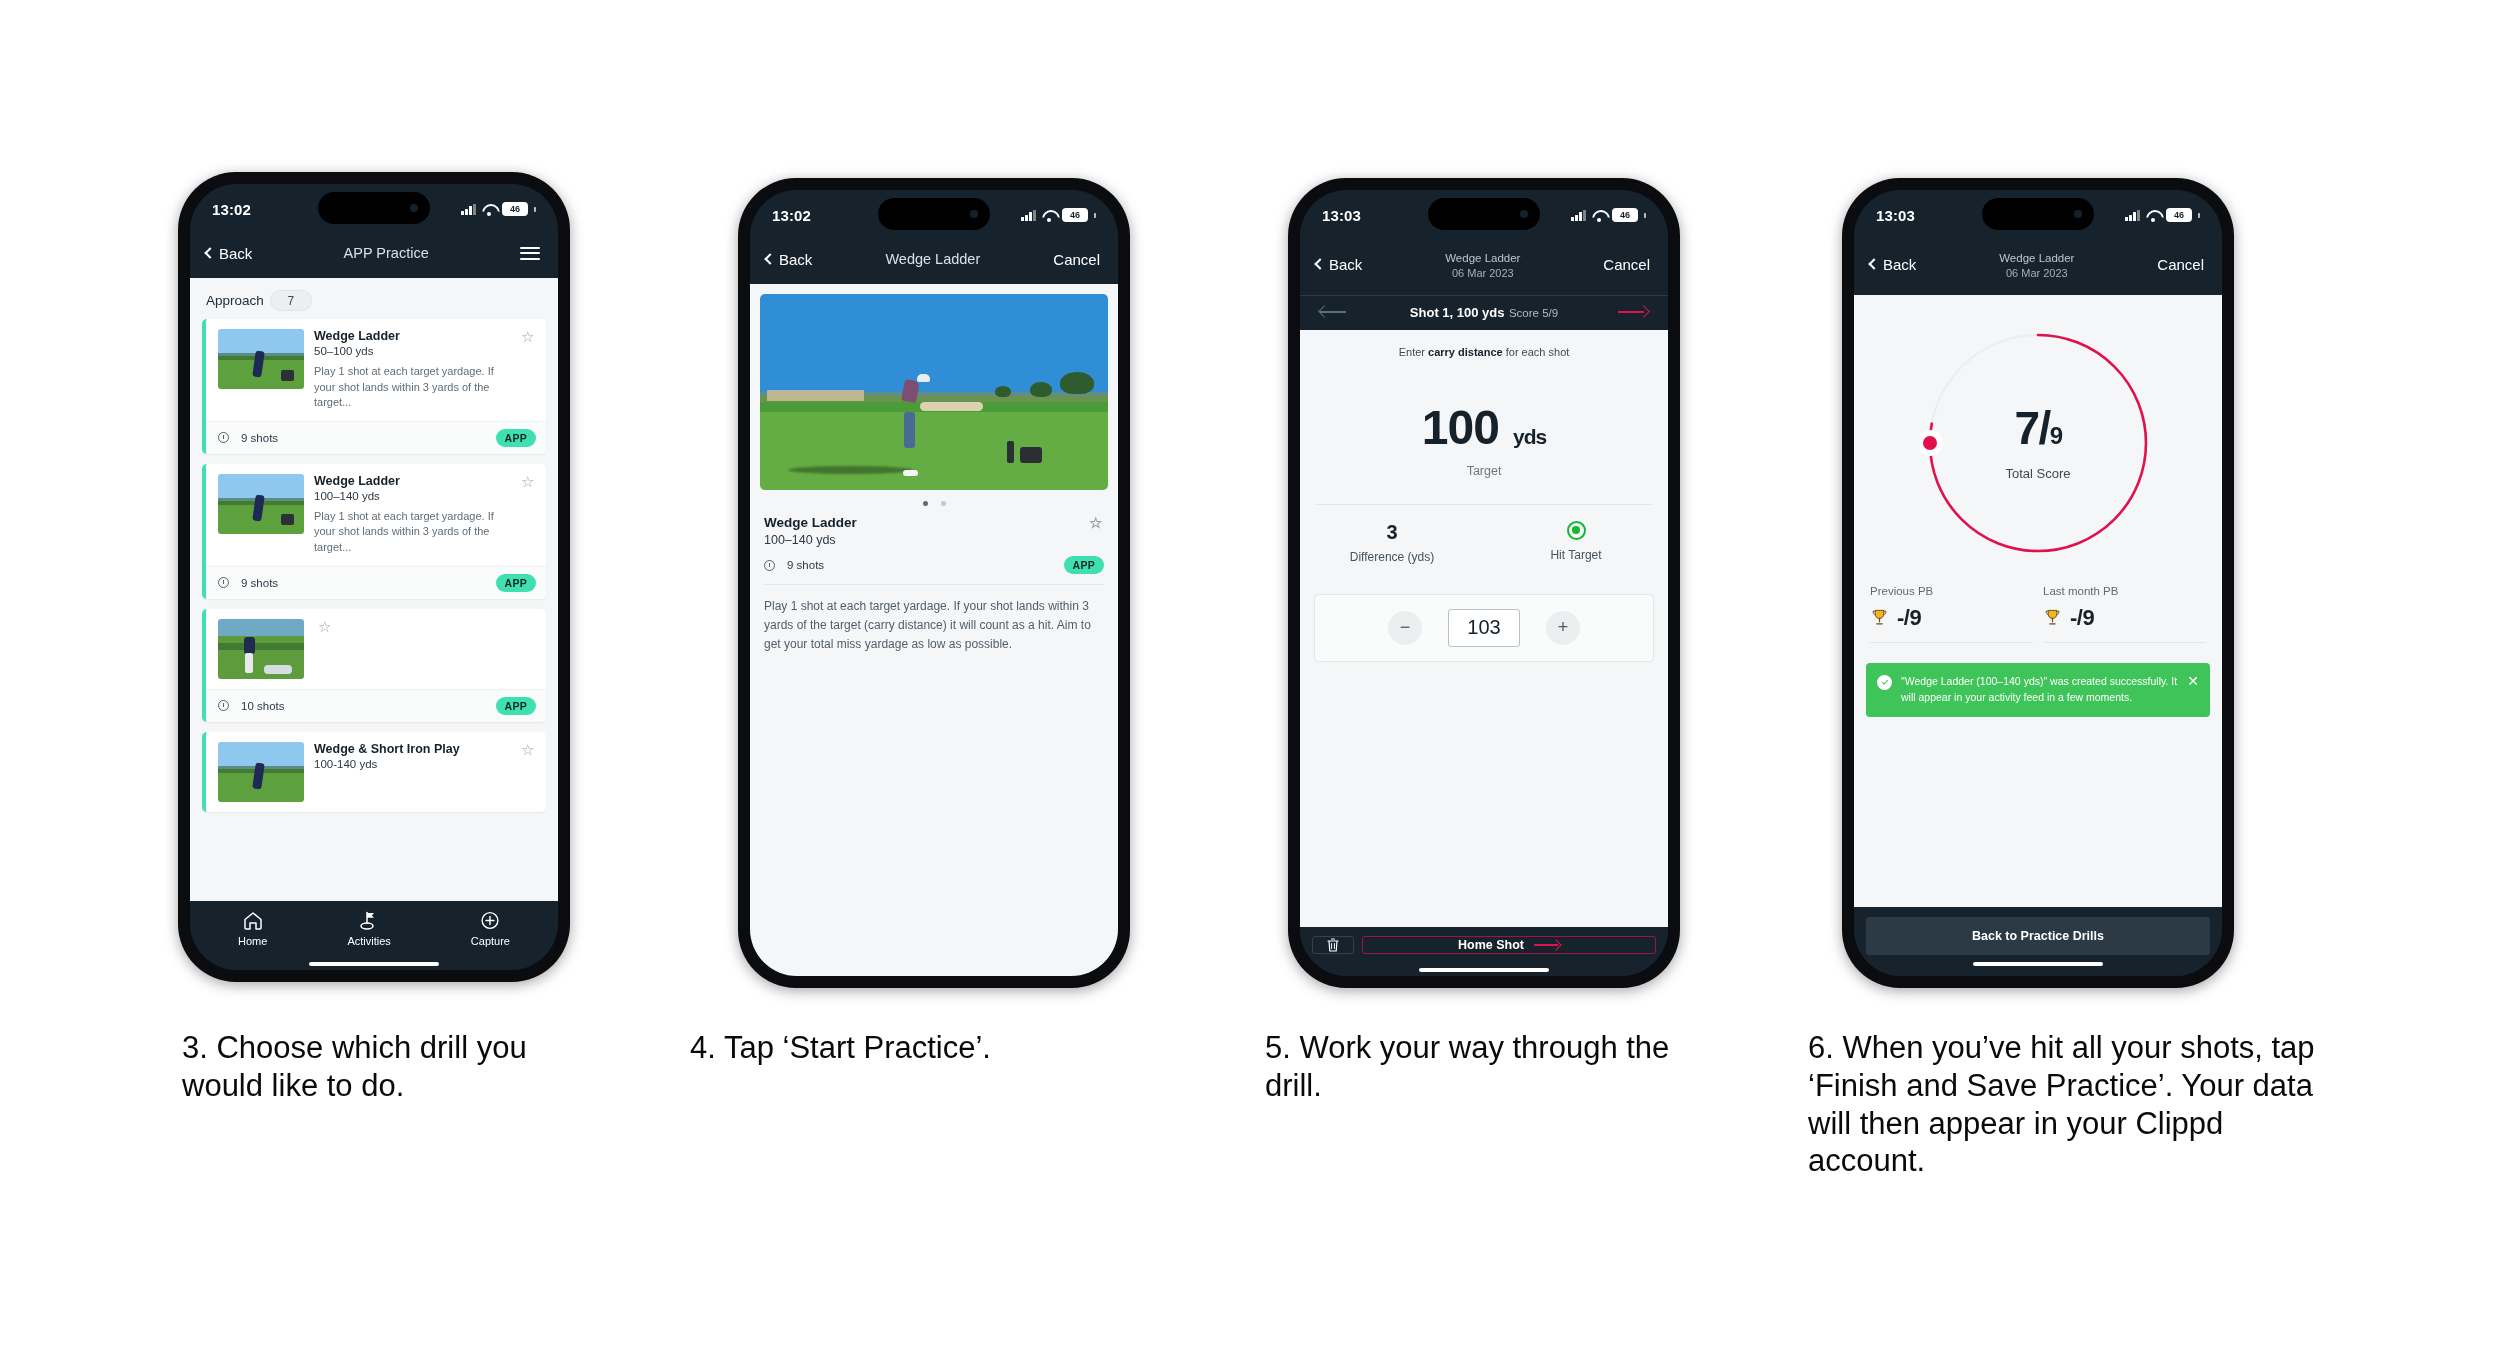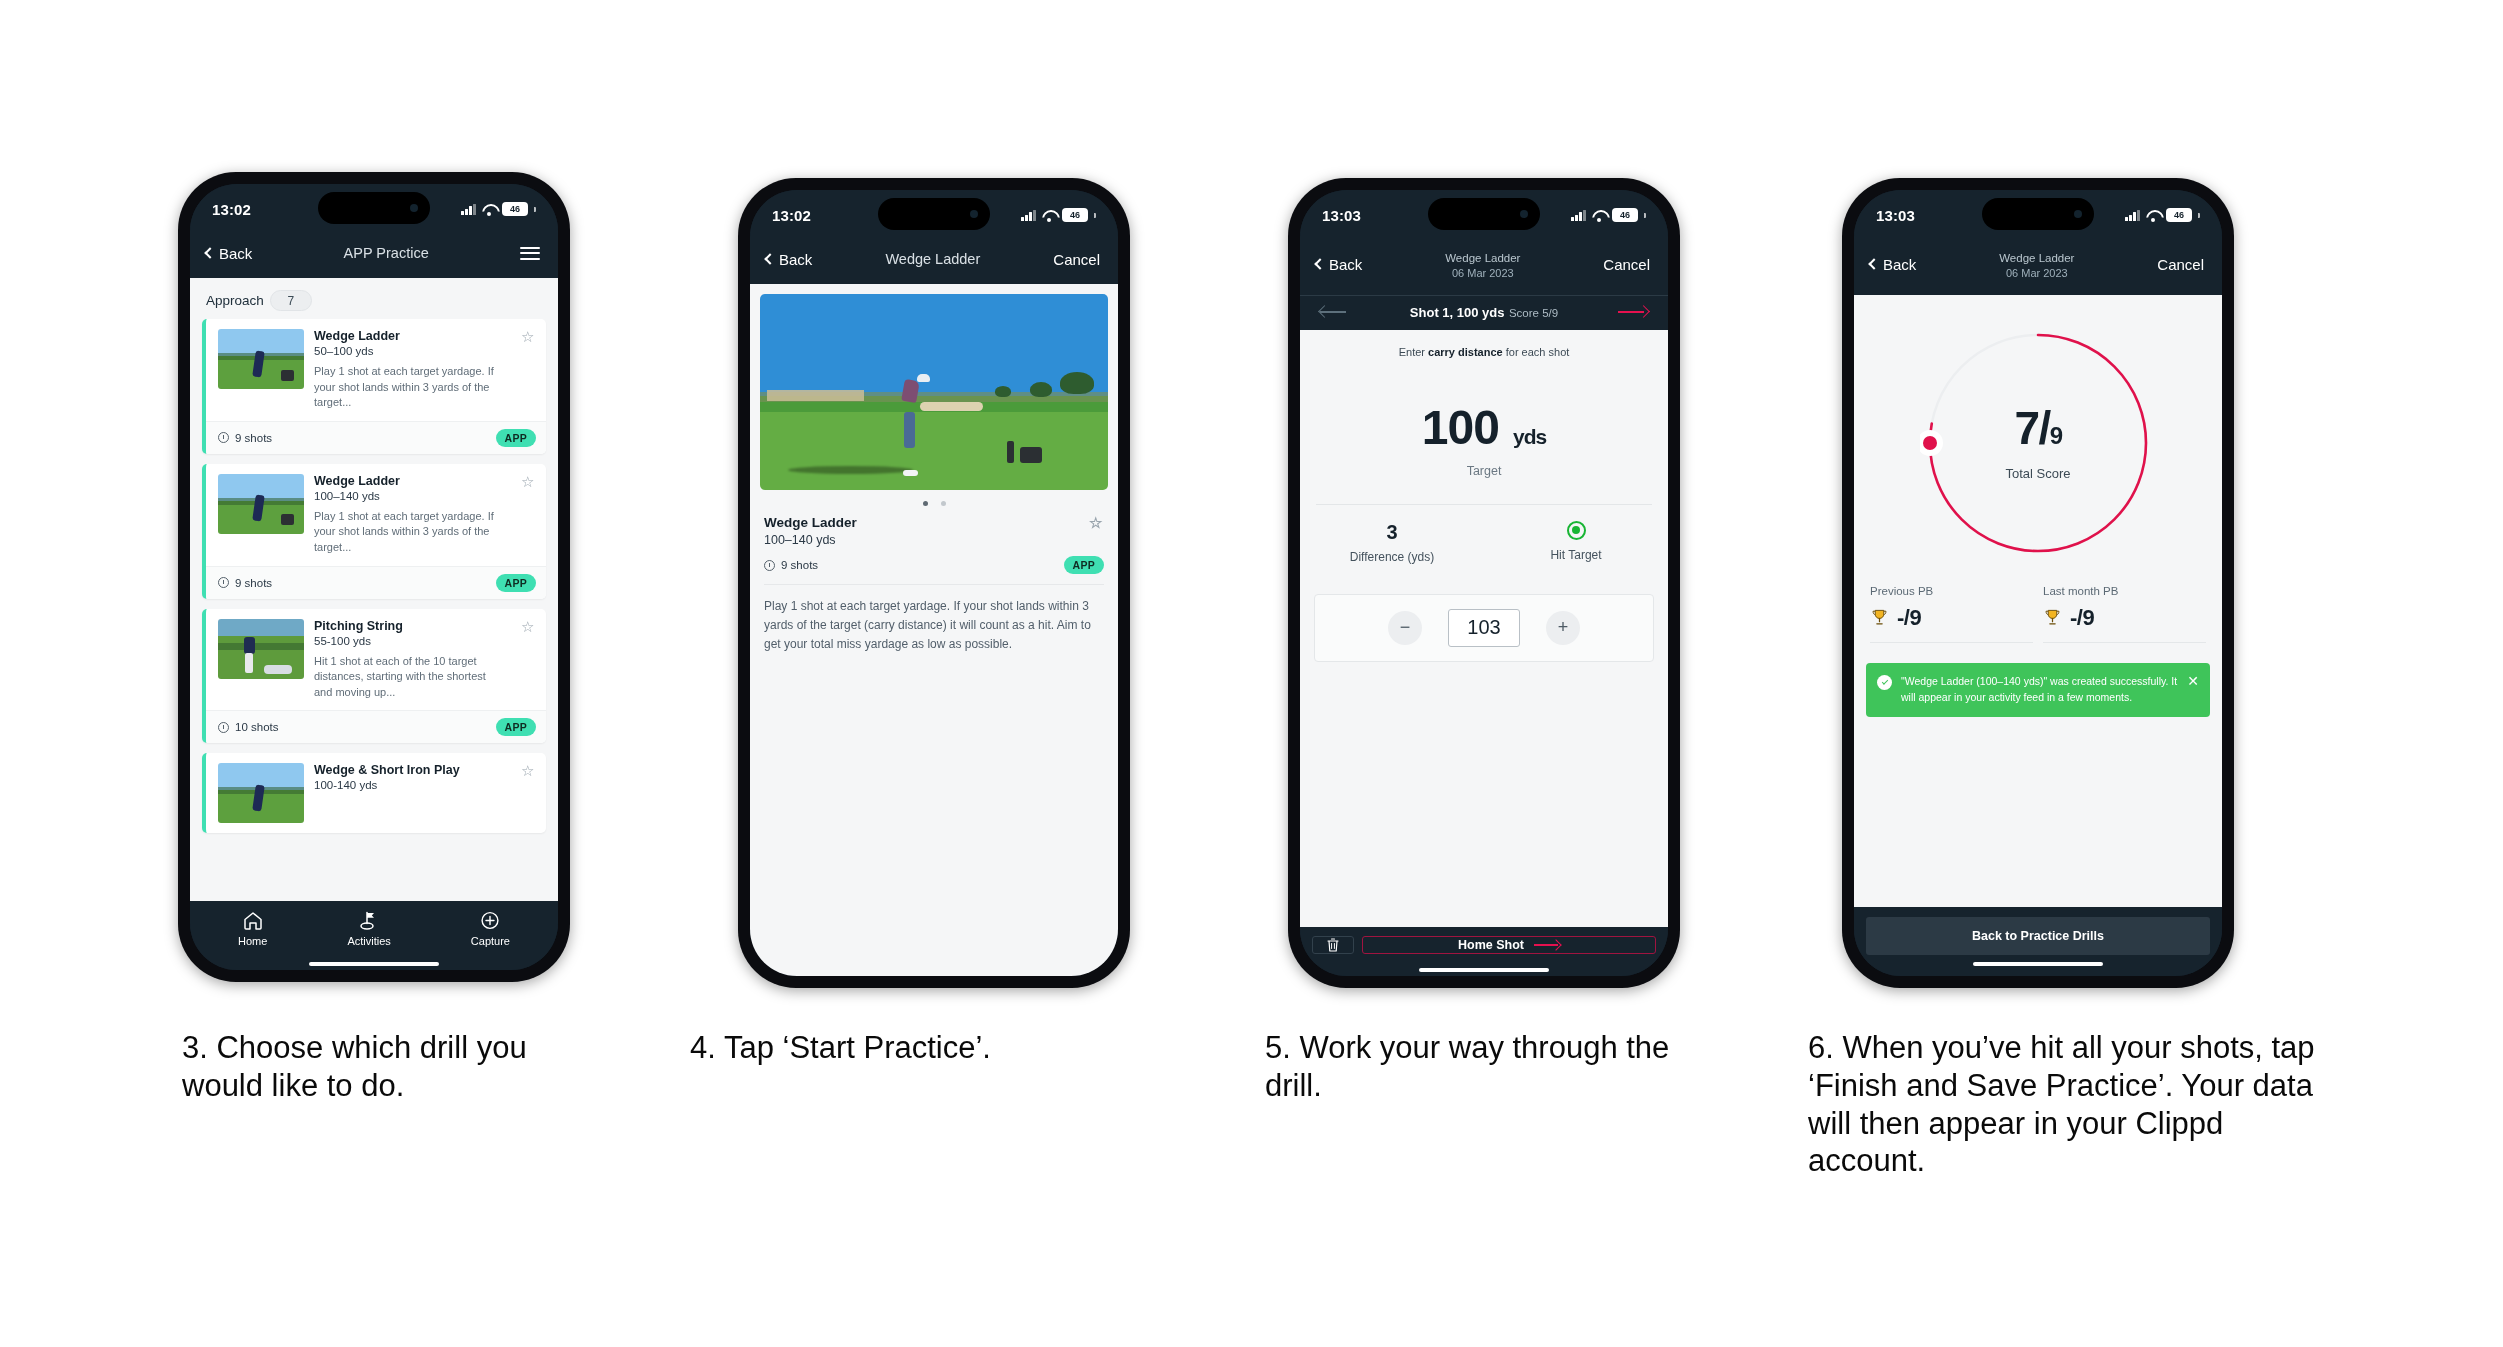--- a/index.html
+++ b/index.html
@@ -175,21 +175,21 @@
   .card-desc { font-size:11px; color:#606d78; line-height:1.42; margin-top:7px; }
   .star {
     flex:0 0 auto; width:15px;height:15px; margin-left:4px; cursor:pointer;
     color:#9aa5ae; font-size:15px; line-height:1;
   }
   .card-foot {
     display:flex; align-items:center; justify-content:space-between;
     border-top:1px solid #eef0f1; padding:7px 10px 7px 12px;
     background:#fafbfb;
   }
-  .shots { display:flex; align-items:center; gap:6px; font-size:11.5px; color:#2b3946; }
+  .shots { display:flex; align-items:center; gap:12px; font-size:11.5px; color:#2b3946; }
   .clock {
     width:11px;height:11px;border:1.3px solid #55616b;border-radius:50%;
     position:relative; display:inline-block;
   }
   .clock::after{content:"";position:absolute;left:4px;top:2px;width:1.2px;height:4px;background:#55616b;}
   .badge-app {
     background:#3fdfb2; color:#0f2b22; font-size:10.5px; font-weight:700;
     border-radius:9px; padding:3px 9px; letter-spacing:.3px;
   }
 
@@ -441,25 +441,20 @@
           </div>
 
           <div class="card">
             <div class="card-body">
               <div class="thumb sky2">
                 <span class="treeline"></span>
                 <span class="golfer2"></span>
                 <span class="legs"></span>
                 <span class="bag"></span>
               </div>
-              <div class="card-txt">
-                <div class="card-title">Pitching String</div>
-                <div class="card-sub">55-100 yds</div>
-                <div class="card-desc">Hit 1 shot at each of the 10 target distances, starting with the shortest and moving up...</div>
-              </div>
               <span class="star">☆</span>
             </div>
             <div class="card-foot">
               <span class="shots">
                 <i class="clock"></i>
                 <span>10 shots</span>
               </span>
               <span class="badge-app">APP</span>
             </div>
           </div>

